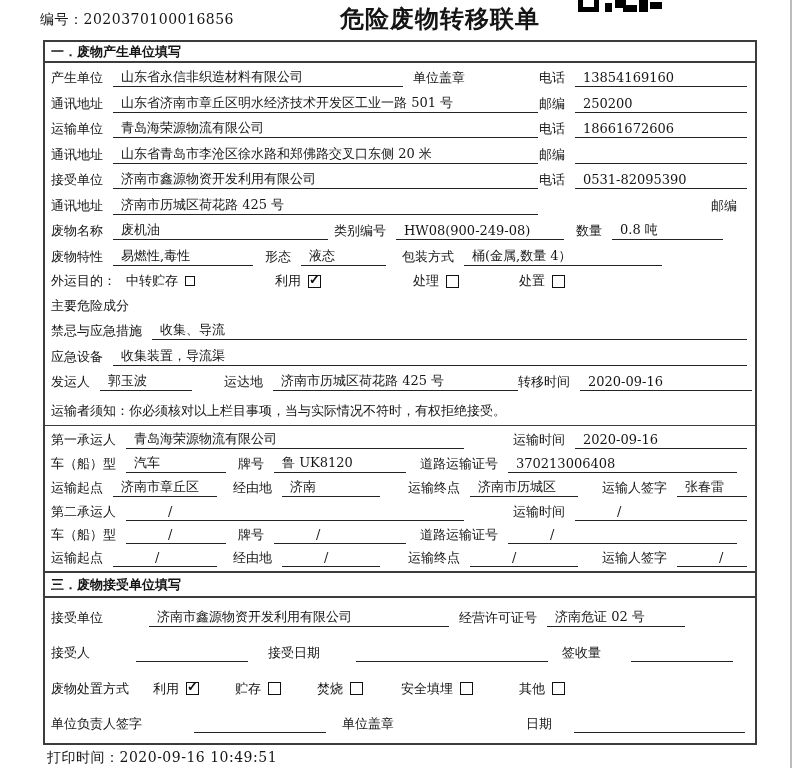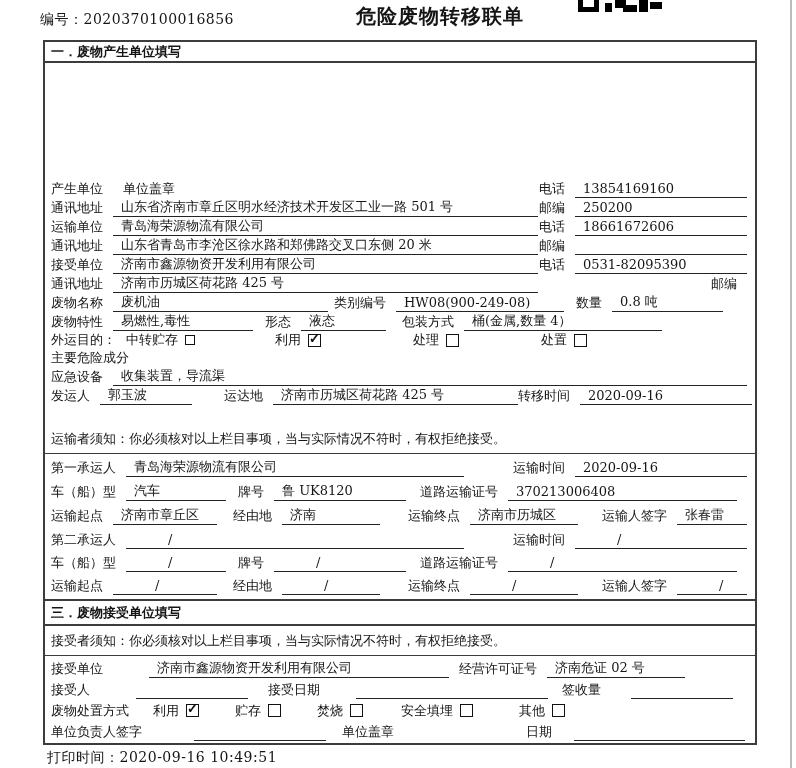--- a/index.html
+++ b/index.html
@@ -2,28 +2,28 @@
 <html><head>
 <meta charset="utf-8">
 <style>
   html,body { margin:0; padding:0; }
   body {
     width:796px; height:768px; background:#ffffff; position:relative; overflow:hidden;
     font-family:"DejaVu Serif","Liberation Serif",serif; color:#151515; font-size:13px;
   }
   .scan-edge { position:absolute; left:790px; top:0; width:2px; height:768px; background:#bcbcbc; }
   .hdr-serial { position:absolute; left:40px; top:11px; font-size:14px; letter-spacing:.5px; }
-  .hdr-title { position:absolute; left:440px; top:3px; transform:translateX(-50%); font-weight:bold; font-size:20px; letter-spacing:1px; white-space:nowrap; }
+  .hdr-title { position:absolute; left:440px; top:3px; transform:translateX(-50%); font-weight:bold; font-size:24px; letter-spacing:1px; white-space:nowrap; }
   .qr { position:absolute; left:578px; top:0; height:12px; }
 
   .form-table { position:absolute; left:43px; top:40px; width:714px; height:705px; box-sizing:border-box; border:2px solid #3c3c3c; display:flex; flex-direction:column; }
   .sec-hd { flex:none; font-weight:bold; display:flex; align-items:center; padding:0 6px; height:21px; border-bottom:2px solid #3c3c3c; box-sizing:border-box; }
   .sec-hd.mid { height:27px; border-top:2px solid #3c3c3c; }
   .note { flex:none; height:30px; display:flex; align-items:center; padding:0 6px; border-bottom:1.5px solid #3c3c3c; box-sizing:border-box; }
-  .rows1 { flex:none; height:323px; display:flex; flex-direction:column; justify-content:flex-end; padding:19px 0; }
+  .rows1 { flex:none; height:323px; display:flex; flex-direction:column; justify-content:space-between; padding:5px 0; }
   .rows2 { flex:none; height:143px; display:flex; flex-direction:column; justify-content:space-around; padding:1px 0; }
   .rows3 { flex:1; display:flex; flex-direction:column; justify-content:space-around; padding:1px 0; }
 
   .row { display:flex; align-items:flex-end; padding:0 8px 0 6px; }
   .row.ctr { align-items:center; }
   .lbl { white-space:nowrap; margin-right:10px; flex:none; }
   .val { flex:none; box-sizing:border-box; border-bottom:1px solid #232323; min-height:17px; white-space:nowrap; padding:0 4px 0 8px; overflow:hidden; }
   .val.fill { flex:1; }
   .val.slash { padding-left:42px; }
   .mla { margin-left:auto; }
@@ -59,20 +59,21 @@
   </svg>
 </div>
 
 <div class="form-table">
 
   <div class="sec-hd">一．废物产生单位填写</div>
   <div class="rows1">
 
     <div class="row">
       <span class="lbl">产生单位</span>
+      <span class="val" style="width:290px">山东省永信非织造材料有限公司</span>
       <span class="plain" style="margin-left:10px">单位盖章</span>
       <span class="lbl mla">电话</span>
       <span class="val" style="width:172px">13854169160</span>
     </div>
 
     <div class="row">
       <span class="lbl">通讯地址</span>
       <span class="val" style="width:425px">山东省济南市章丘区明水经济技术开发区工业一路 501 号</span>
       <span class="lbl mla">邮编</span>
       <span class="val" style="width:172px">250200</span>
@@ -130,30 +131,34 @@
         <span class="cb sm"></span>
       </span>
       <span class="opt" style="margin-left:80px">
         <span>利用</span>
         <span class="cb checked"></span>
       </span>
       <span class="opt" style="margin-left:92px">
         <span>处理</span>
         <span class="cb"></span>
       </span>
-      <span class="opt" style="margin-left:82px">
+      <span class="opt" style="margin-left:60px">
         <span>处置</span>
         <span class="cb"></span>
       </span>
     </div>
 
     <div class="row">
       <span class="lbl">主要危险成分</span>
     </div>
 
+    <div class="row">
+      <span class="lbl">禁忌与应急措施</span>
+      <span class="val fill">收集、导流</span>
+    </div>
 
     <div class="row">
       <span class="lbl">应急设备</span>
       <span class="val fill">收集装置，导流渠</span>
     </div>
 
     <div class="row">
       <span class="lbl">发运人</span>
       <span class="val" style="width:92px">郭玉波</span>
       <span class="lbl" style="margin-left:32px">运达地</span>
@@ -215,21 +220,20 @@
       <span class="lbl" style="margin-left:16px">经由地</span>
       <span class="val slash" style="width:98px">/</span>
       <span class="lbl" style="margin-left:28px">运输终点</span>
       <span class="val slash" style="width:108px">/</span>
       <span class="lbl" style="margin-left:24px">运输人签字</span>
       <span class="val fill slash">/</span>
     </div>
   </div>
 
   <div class="sec-hd mid">三．废物接受单位填写</div>
-  <div class="note">接受者须知：你必须核对以上栏目事项，当与实际情况不符时，有权拒绝接受。</div>
   <div class="rows3">
 
     <div class="row">
       <span class="lbl">接受单位</span>
       <span class="val" style="width:300px;margin-left:36px">济南市鑫源物资开发利用有限公司</span>
       <span class="lbl" style="margin-left:10px">经营许可证号</span>
       <span class="val fill" style="margin-right:62px">济南危证 02 号</span>
     </div>
 
     <div class="row">

